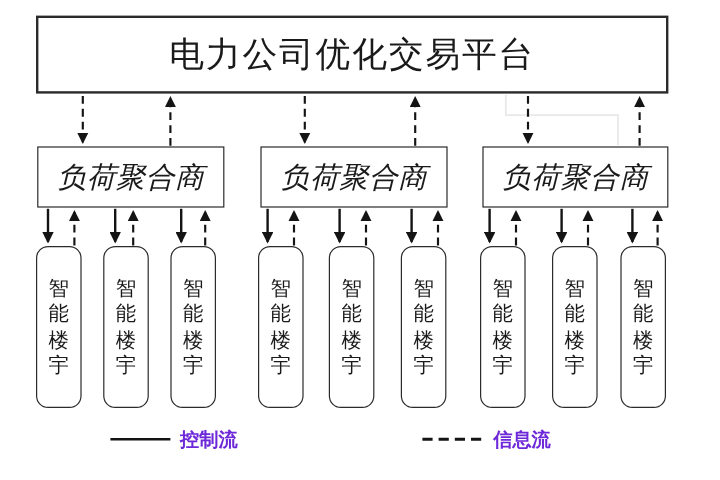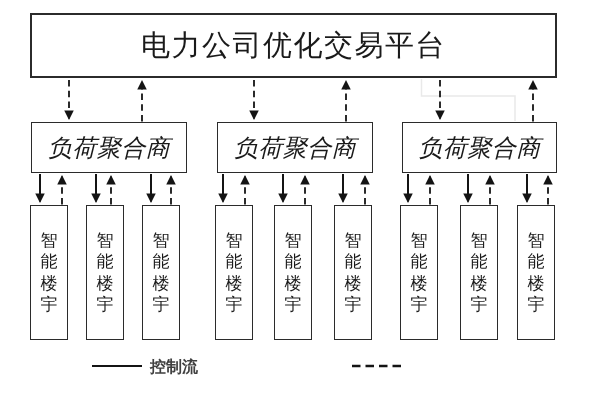--- a/index.html
+++ b/index.html
@@ -14,28 +14,28 @@
     border:1.6px solid #2b2b2b; display:flex; align-items:center; justify-content:center;
     text-align:center;
   }
   .platform { left:30px; top:13px; width:527px; height:65px; border-width:2px; }
   .platform .lbl { font-size:29px; letter-spacing:1.5px; white-space:nowrap; }
   .agg { top:122px; height:51px;font-style:italic; }
   .agg .lbl { font-size:24px; letter-spacing:0.5px; white-space:nowrap; }
   .agg1 { left:31px;  width:156px; }
   .agg2 { left:217px; width:156px; }
   .agg3 { left:402px; width:155px; }
-  .bld { top:205px; width:38px; height:135px; }
+  .bld { top:205px; width:38px; height:135px;border-radius:10px; }
   .bld .vlbl {
     display:inline-block; width:17px; font-size:17px; line-height:21.5px;
     word-break:break-all; text-align:center;
   }
   .legend-label {
     position:absolute; top:357px; font-size:16px; font-weight:600;
-    font-family:"DejaVu Sans","Liberation Sans",sans-serif; color:#404040;
+    font-family:"DejaVu Sans","Liberation Sans",sans-serif; color:#6d28d9;
     white-space:nowrap;
   }
   .legend-label.control { left:150px; }
   .legend-label.info    { left:411px; }
   .dash  { stroke:#141414; stroke-width:1.8; stroke-dasharray:6.5 4.2; }
   .solid { stroke:#141414; stroke-width:2; }
   .faint { stroke:#e9e9e9; stroke-width:1.5; fill:none; }
   .legsolid { stroke:#141414; stroke-width:2.2; }
   .legdash  { stroke:#141414; stroke-width:2.4; stroke-dasharray:8.5 5; }
 </style>
@@ -120,14 +120,15 @@
     <span class="vlbl">智能楼宇</span>
   </div>
   <div class="box bld" style="left:460px">
     <span class="vlbl">智能楼宇</span>
   </div>
   <div class="box bld" style="left:517px">
     <span class="vlbl">智能楼宇</span>
   </div>
 
   <span class="legend-label control">控制流</span>
+  <span class="legend-label info">信息流</span>
 
 </div>
 
 </body></html>

